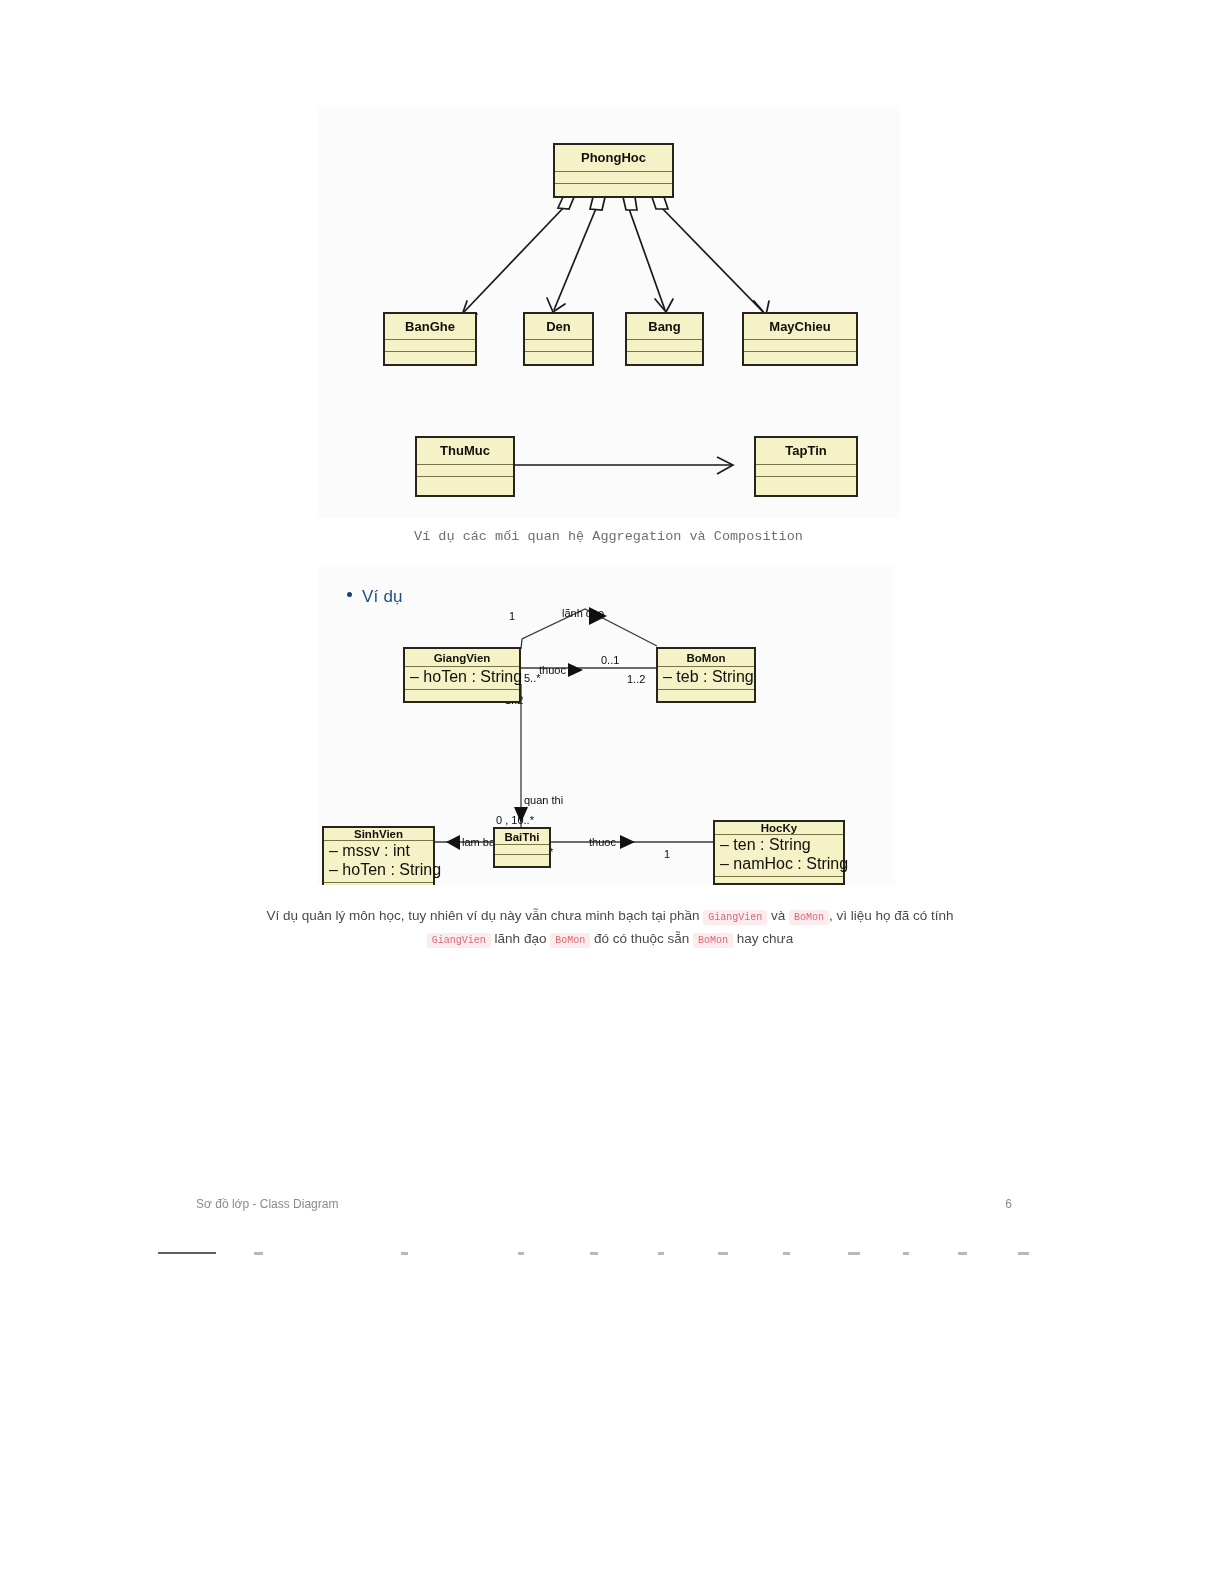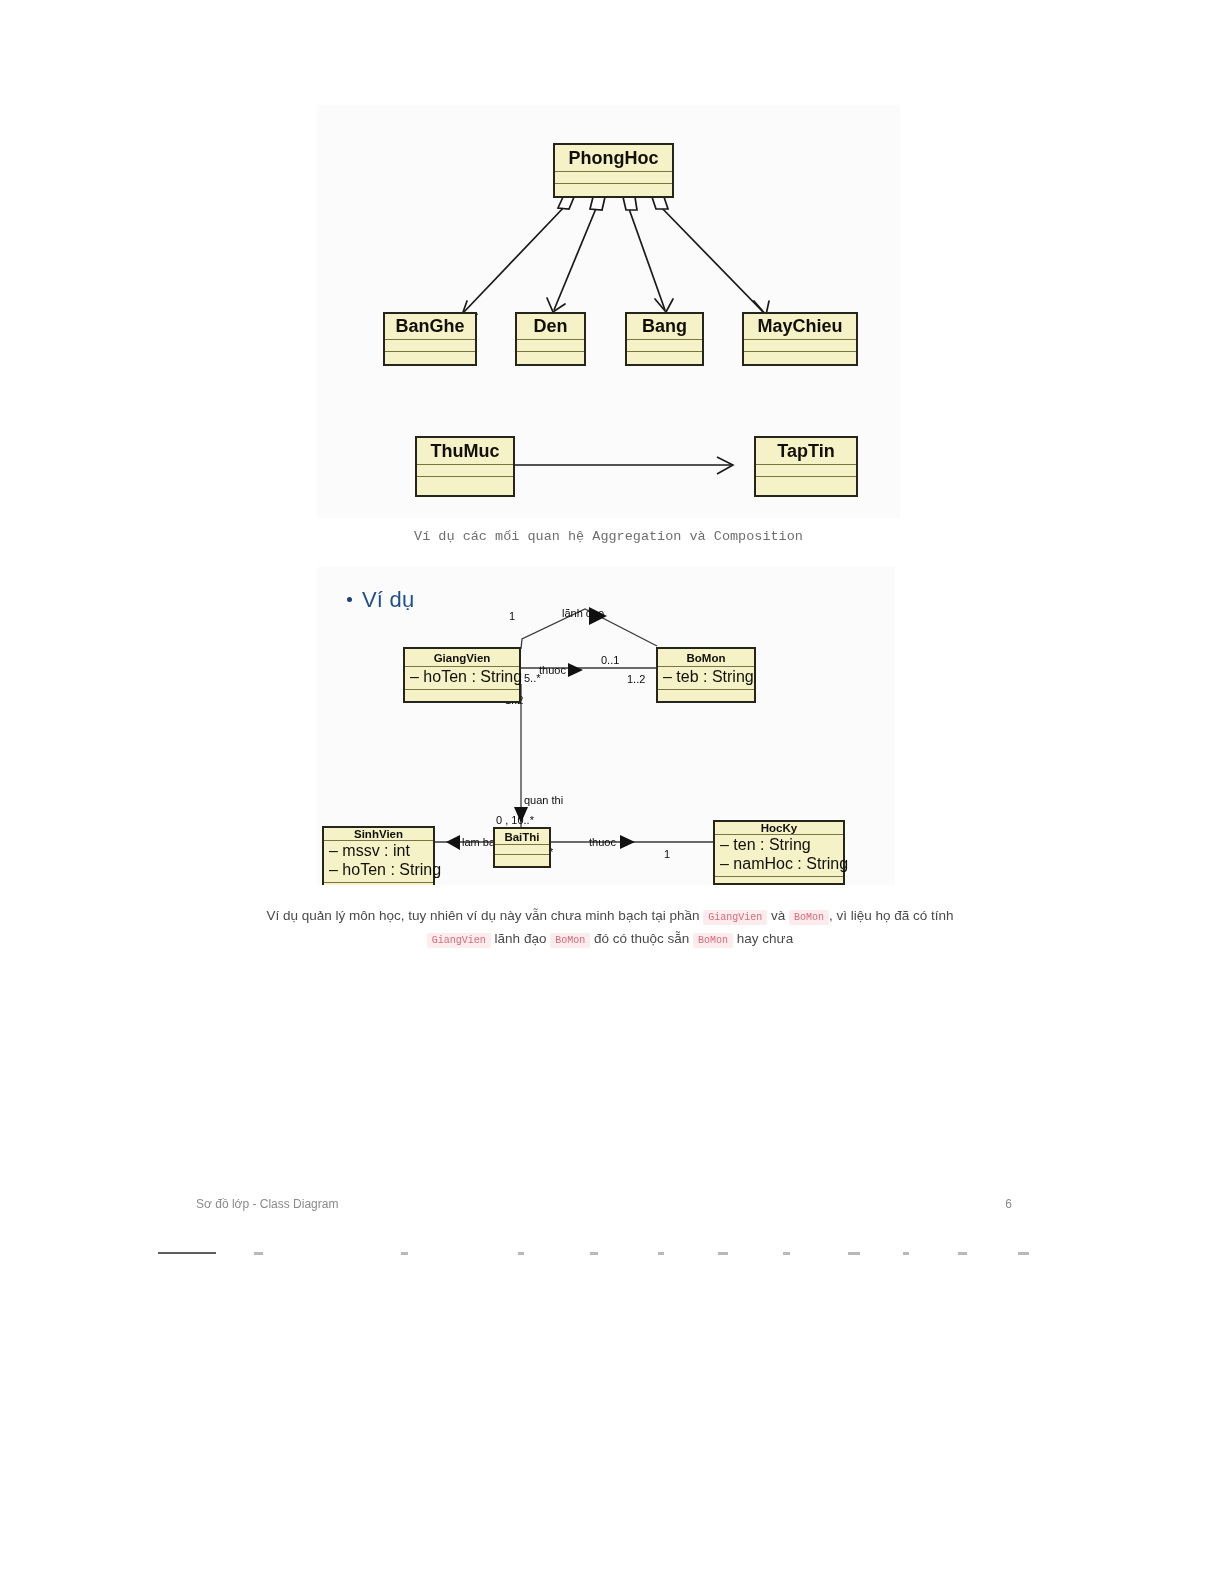--- a/index.html
+++ b/index.html
@@ -52,21 +52,21 @@
     color: #111008;
     line-height: 1.18;
     white-space: nowrap;
   }
   .uml-class .cls-ops {
     flex: 1 1 auto;
     box-sizing: border-box;
   }
 
   
-  #figure-1 .uml-class { font-size: 18px; }
+  #figure-1 .uml-class { font-size: 13px; }
   #figure-1 .cls-name { height: 27px; }
   #figure-1 .cls-attrs { height: 12px; padding: 0; }
   #figure-1 .cls-ops { min-height: 12px; }
 
   
   #figure-2 .uml-class { font-size: 11.5px; }
   #figure-2 .cls-name { height: 19px; font-size: 11.5px; }
   #figure-2 .cls-attrs { font-size: 16px; }
   #figure-2 .cls-ops { min-height: 11px; }
 
@@ -110,21 +110,21 @@
   .slide-bullet .bullet-dot {
     width: 5px;
     height: 5px;
     border-radius: 50%;
     background: #1f3f7a;
     display: inline-block;
     position: relative;
     top: -5px;
   }
   .slide-bullet .bullet-text {
-    font-size: 22px;
+    font-size: 17px;
     color: #1f4e8c;
     letter-spacing: 0.2px;
   }
 
   
   .caption {
     position: absolute;
     text-align: center;
     font-size: 13.5px;
     color: #6f6f6f;
@@ -236,21 +236,21 @@
     <div class="cls-attrs"></div>
     <div class="cls-ops"></div>
   </div>
 
   <div class="uml-class" style="left:66px; top:207px; width:94px; height:54px;">
     <div class="cls-name">BanGhe</div>
     <div class="cls-attrs"></div>
     <div class="cls-ops"></div>
   </div>
 
-  <div class="uml-class" style="left:198px; top:207px; width:71px; height:54px;">
+  <div class="uml-class" style="left:206px; top:207px; width:71px; height:54px;">
     <div class="cls-name">Den</div>
     <div class="cls-attrs"></div>
     <div class="cls-ops"></div>
   </div>
 
   <div class="uml-class" style="left:308px; top:207px; width:79px; height:54px;">
     <div class="cls-name">Bang</div>
     <div class="cls-attrs"></div>
     <div class="cls-ops"></div>
   </div>

